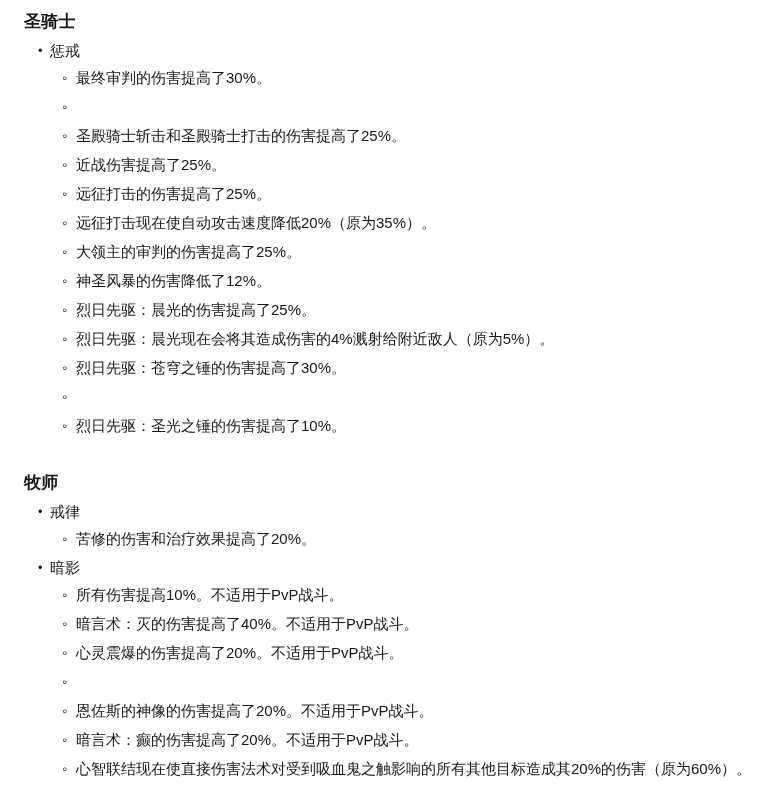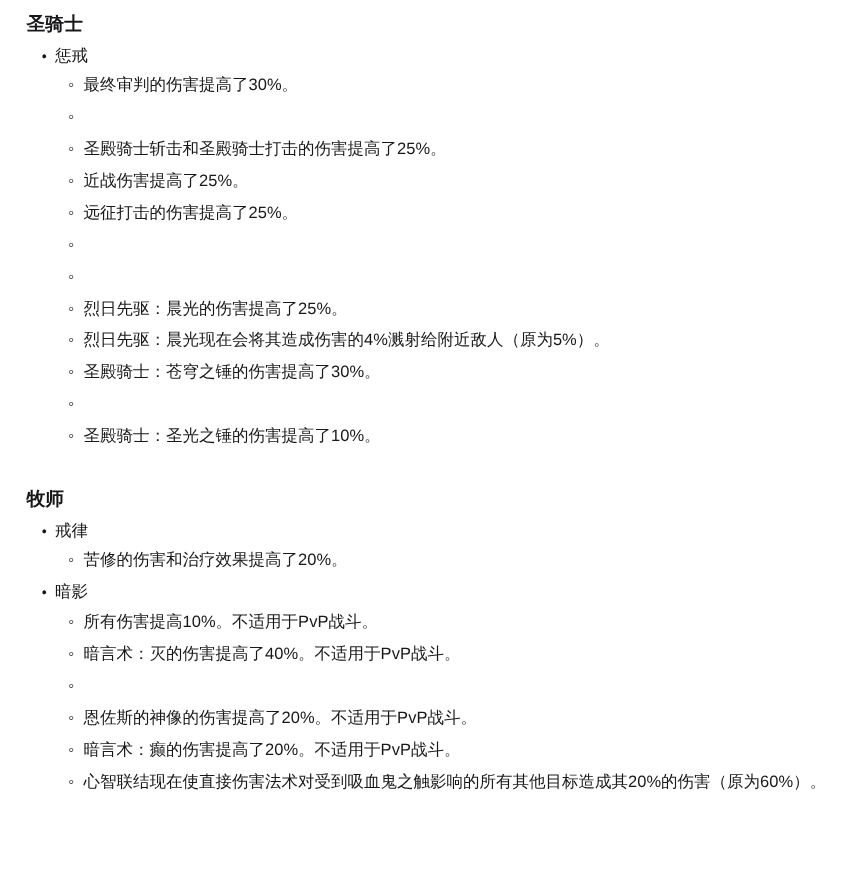--- a/index.html
+++ b/index.html
@@ -119,42 +119,48 @@
           <li class="note-item">
             <span class="bullet-circle"></span>
             <span class="note-text">近战伤害提高了25%。</span>
           </li>
           <li class="note-item">
             <span class="bullet-circle"></span>
             <span class="note-text">远征打击的伤害提高了25%。</span>
           </li>
           <li class="note-item">
             <span class="bullet-circle"></span>
-          </li>
-          <li class="note-item">
-            <span class="bullet-circle"></span>
+            <span class="note-text">远征打击现在使自动攻击速度降低20%（原为35%）。</span>
+          </li>
+          <li class="note-item">
+            <span class="bullet-circle"></span>
+            <span class="note-text">大领主的审判的伤害提高了25%。</span>
+          </li>
+          <li class="note-item">
+            <span class="bullet-circle"></span>
+            <span class="note-text">神圣风暴的伤害降低了12%。</span>
           </li>
           <li class="note-item">
             <span class="bullet-circle"></span>
             <span class="note-text">烈日先驱：晨光的伤害提高了25%。</span>
           </li>
           <li class="note-item">
             <span class="bullet-circle"></span>
             <span class="note-text">烈日先驱：晨光现在会将其造成伤害的4%溅射给附近敌人（原为5%）。</span>
           </li>
           <li class="note-item">
             <span class="bullet-circle"></span>
-            <span class="note-text">圣殿骑士：苍穹之锤的伤害提高了30%。</span>
-          </li>
-          <li class="note-item">
-            <span class="bullet-circle"></span>
-          </li>
-          <li class="note-item">
-            <span class="bullet-circle"></span>
-            <span class="note-text">圣殿骑士：圣光之锤的伤害提高了10%。</span>
+            <span class="note-text">烈日先驱：苍穹之锤的伤害提高了30%。</span>
+          </li>
+          <li class="note-item">
+            <span class="bullet-circle"></span>
+          </li>
+          <li class="note-item">
+            <span class="bullet-circle"></span>
+            <span class="note-text">烈日先驱：圣光之锤的伤害提高了10%。</span>
           </li>
         </ul>
       </li>
     </ul>
   </div>
 
   <div class="gap"></div>
 
   <div class="class-block">
     <h2 class="class-title">牧师</h2>
@@ -180,20 +186,24 @@
           <li class="note-item">
             <span class="bullet-circle"></span>
             <span class="note-text">所有伤害提高10%。不适用于PvP战斗。</span>
           </li>
           <li class="note-item">
             <span class="bullet-circle"></span>
             <span class="note-text">暗言术：灭的伤害提高了40%。不适用于PvP战斗。</span>
           </li>
           <li class="note-item">
             <span class="bullet-circle"></span>
+            <span class="note-text">心灵震爆的伤害提高了20%。不适用于PvP战斗。</span>
+          </li>
+          <li class="note-item">
+            <span class="bullet-circle"></span>
           </li>
           <li class="note-item">
             <span class="bullet-circle"></span>
             <span class="note-text">恩佐斯的神像的伤害提高了20%。不适用于PvP战斗。</span>
           </li>
           <li class="note-item">
             <span class="bullet-circle"></span>
             <span class="note-text">暗言术：癫的伤害提高了20%。不适用于PvP战斗。</span>
           </li>
           <li class="note-item">

